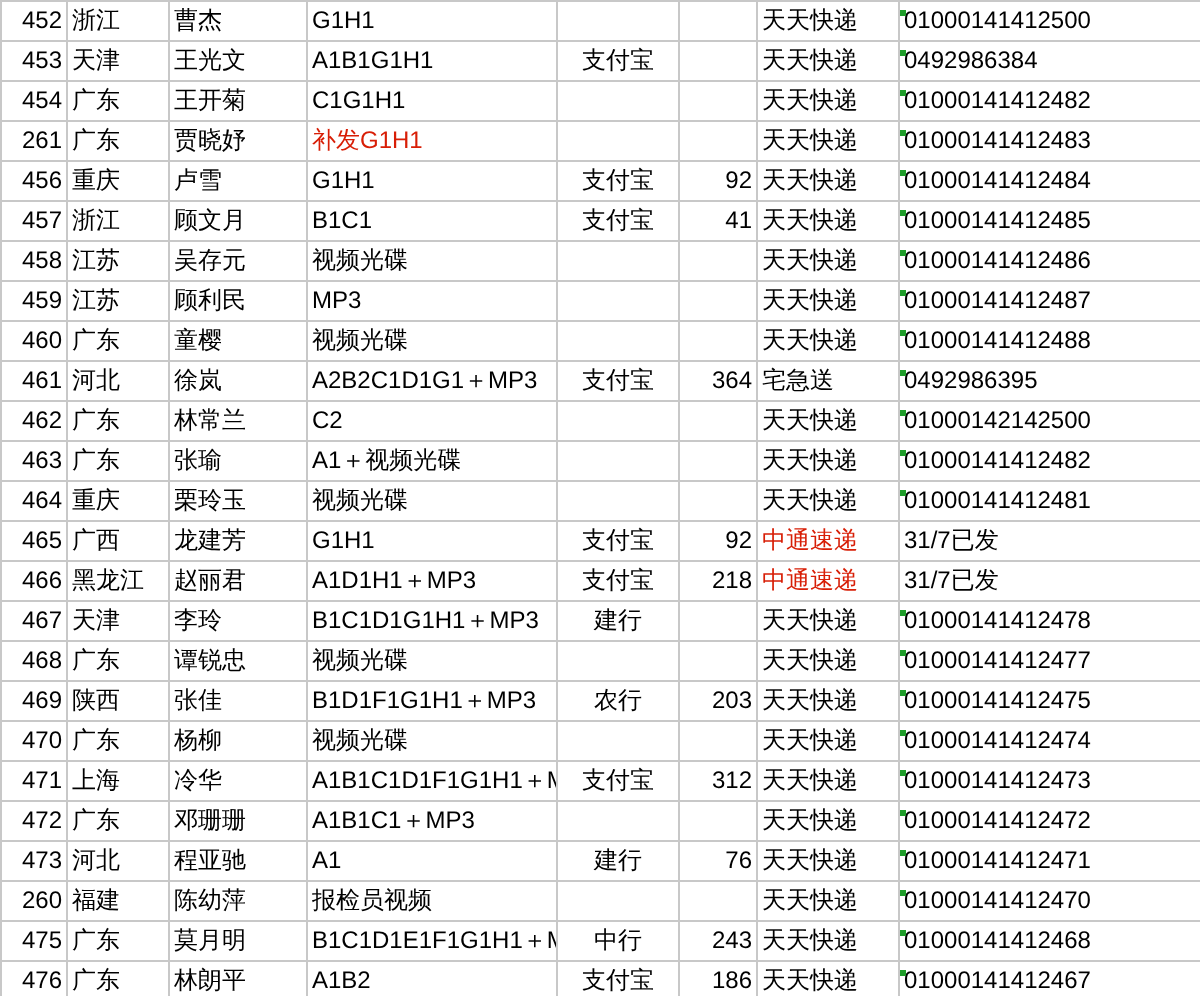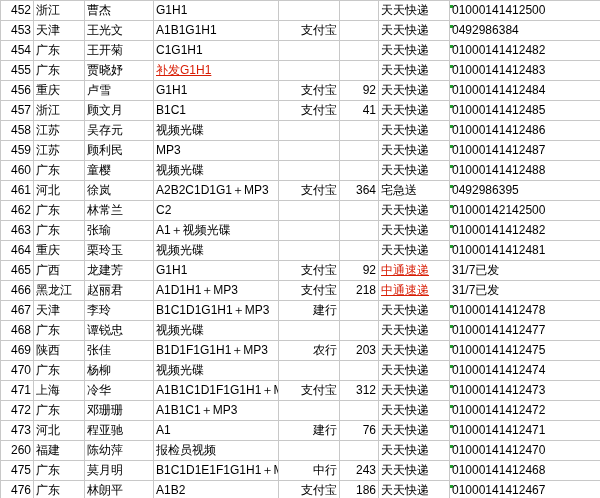--- a/index.html
+++ b/index.html
@@ -20,25 +20,25 @@
     white-space:nowrap;
     overflow:hidden;
     font-size:12px;
     line-height:19px;
     vertical-align:middle;
   }
   .c-idx{width:28px;text-align:right;}
   .c-prov{width:46px;text-align:left;}
   .c-name{width:64px;text-align:left;}
   .c-item{width:120px;text-align:left;}
-  .c-pay{width:56px;text-align:right;}
+  .c-pay{width:56px;text-align:center;}
   .c-num{width:34px;text-align:right;}
   .c-ship{width:66px;text-align:left;}
   .c-track{width:150px;text-align:left;}
-  .red{color:#d81e06;text-decoration:underline;}
+  .red{color:#d81e06;}
   .green-mark{position:relative;}
   .green-mark::before{
     content:"";
     position:absolute;
     left:0px;top:4px;
     width:3px;height:3px;
     background:#1f9d2a;
   }
 </style>
 </head>
@@ -70,21 +70,21 @@
         <td class="c-idx">454</td>
         <td class="c-prov">广东</td>
         <td class="c-name">王开菊</td>
         <td class="c-item">C1G1H1</td>
         <td class="c-pay"></td>
         <td class="c-num"></td>
         <td class="c-ship">天天快递</td>
         <td class="c-track green-mark">01000141412482</td>
       </tr>
       <tr>
-        <td class="c-idx">455</td>
+        <td class="c-idx">261</td>
         <td class="c-prov">广东</td>
         <td class="c-name">贾晓妤</td>
         <td class="c-item red">补发G1H1</td>
         <td class="c-pay"></td>
         <td class="c-num"></td>
         <td class="c-ship">天天快递</td>
         <td class="c-track green-mark">01000141412483</td>
       </tr>
       <tr>
         <td class="c-idx">456</td>

